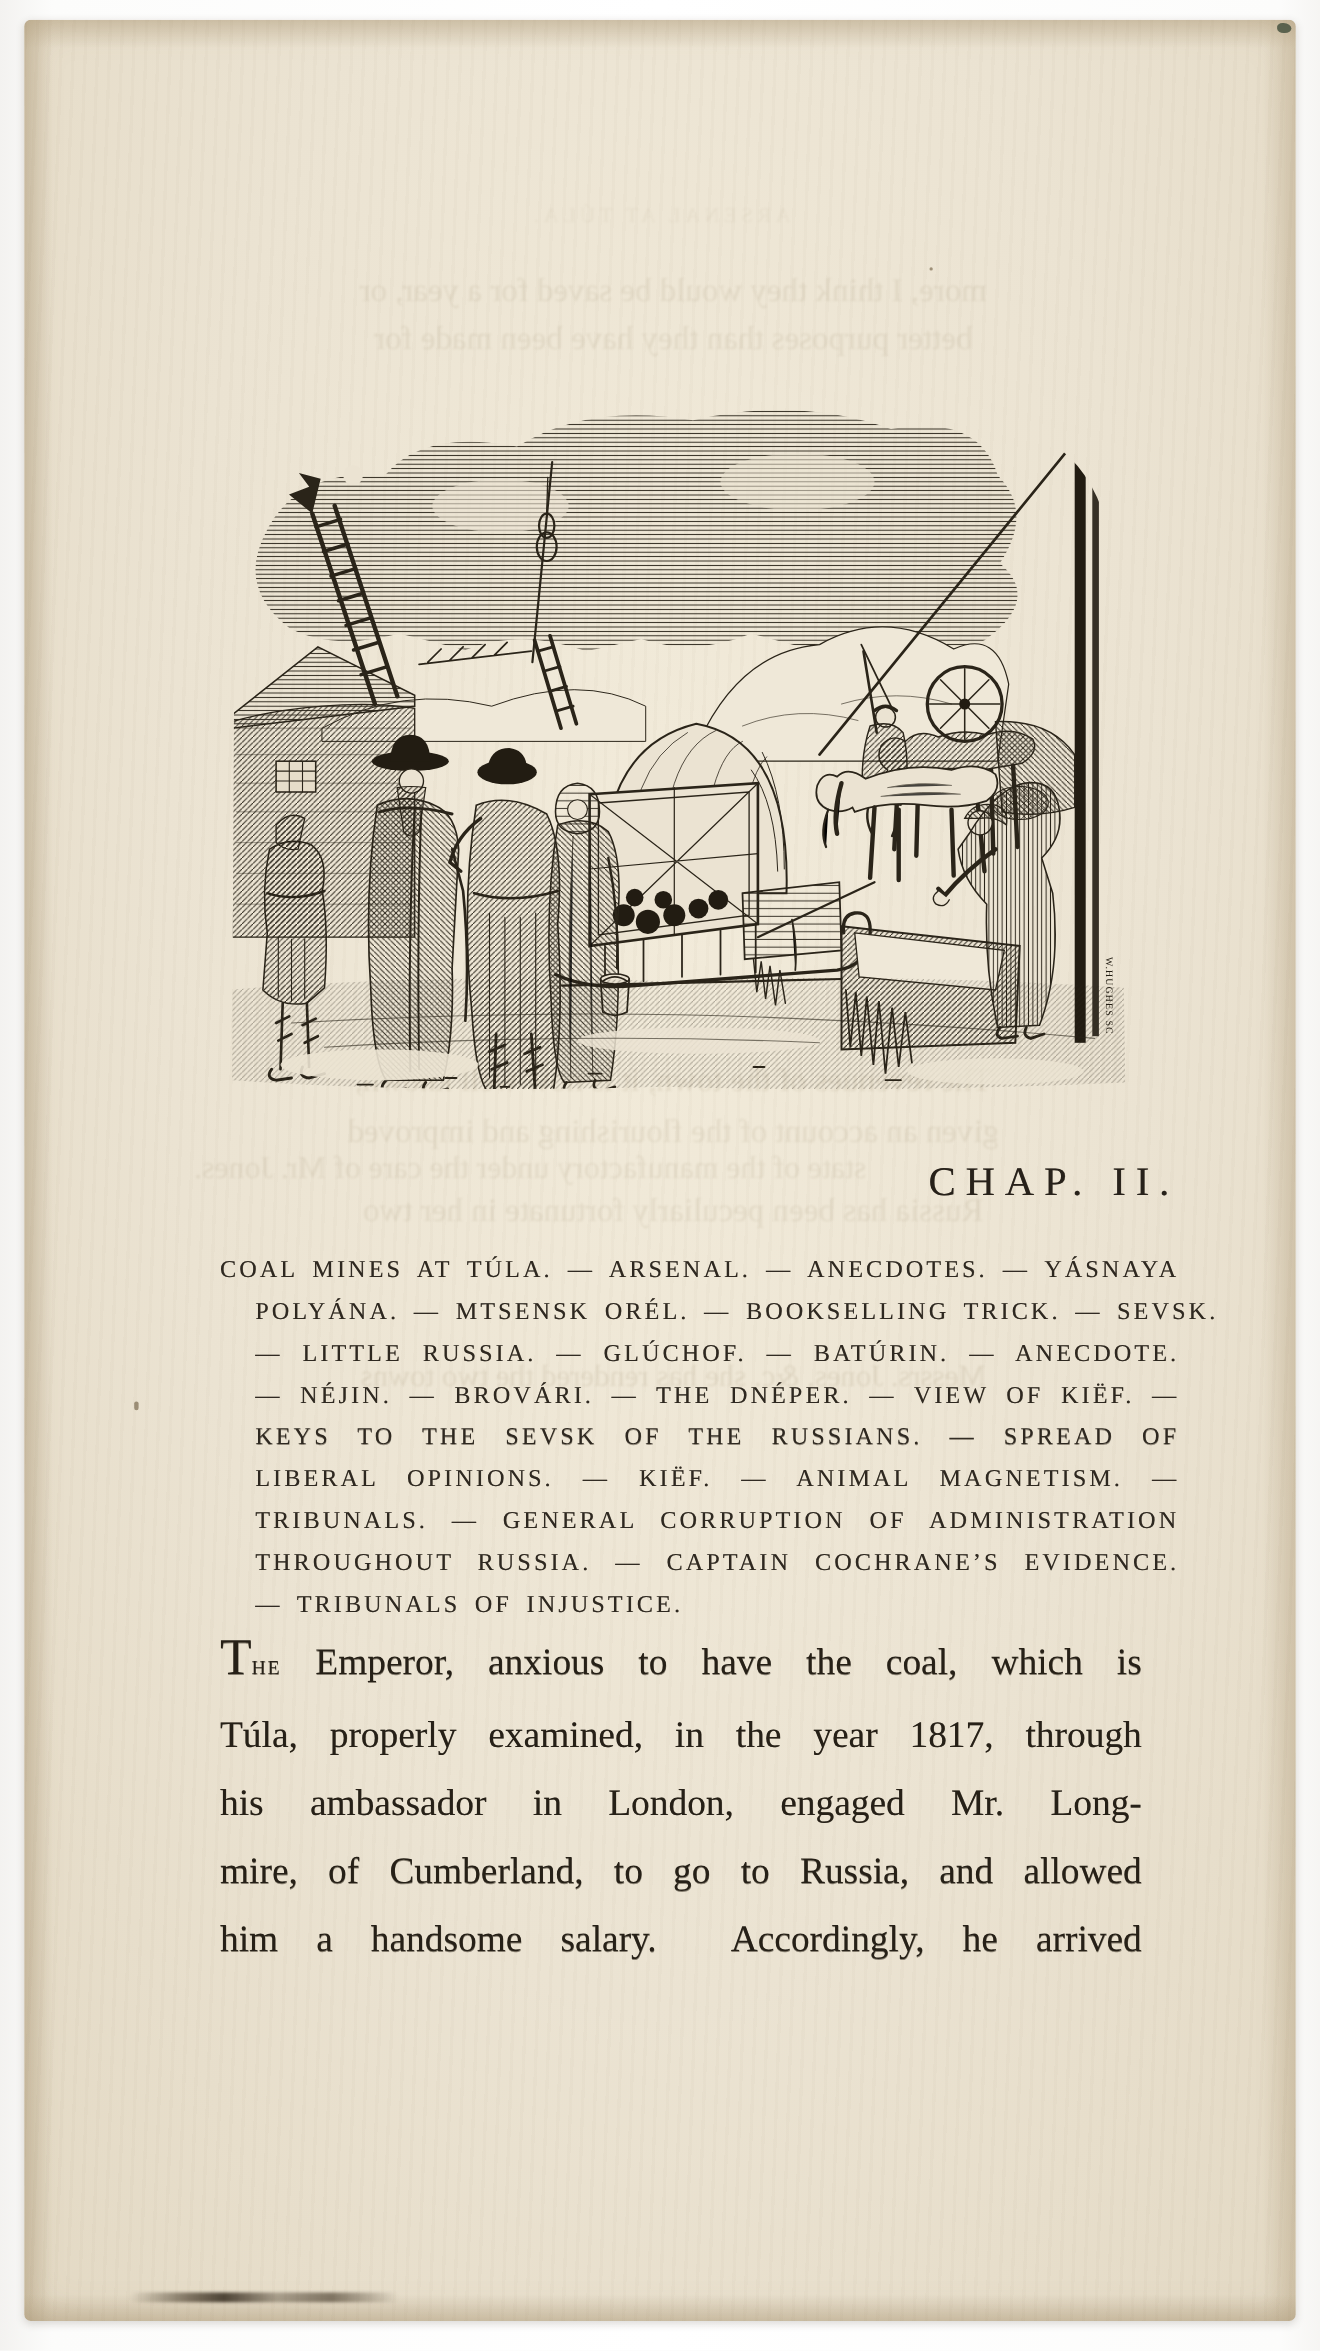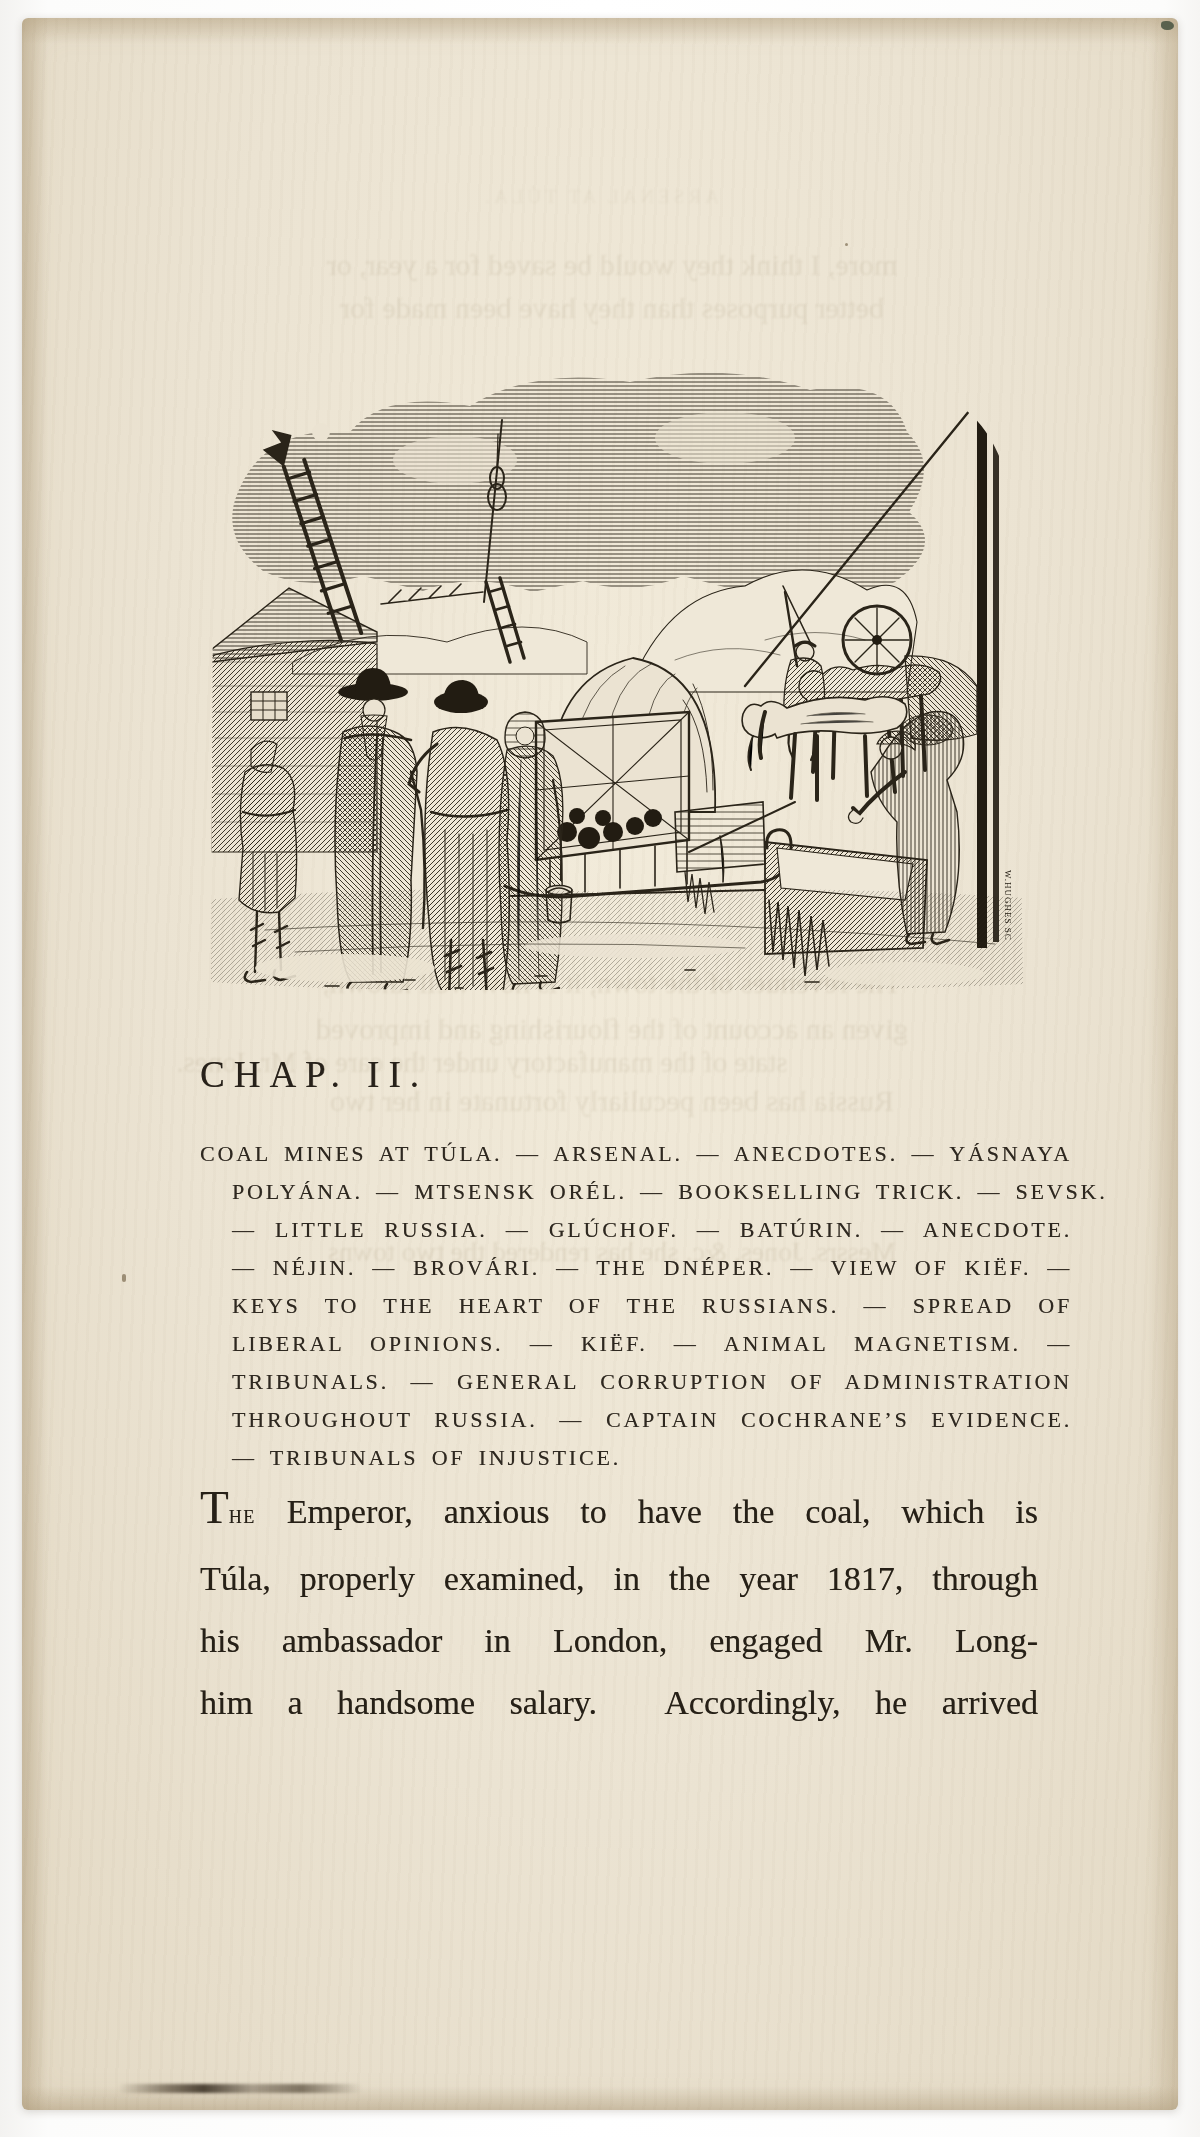--- a/index.html
+++ b/index.html
@@ -10,21 +10,21 @@
       linear-gradient(0deg,rgba(178,160,128,.48) 0,rgba(178,160,128,0) 24px),
       linear-gradient(90deg,rgba(180,162,130,.50) 0,rgba(180,162,130,0) 26px),
       linear-gradient(270deg,rgba(188,170,138,.42) 0,rgba(188,170,138,0) 30px),
       radial-gradient(ellipse at 50% 38%,#f2ebda 0%,#ebe3d2 55%,#e3d9c4 100%);
     box-shadow:0 2px 8px rgba(60,50,35,.18), inset 0 0 38px rgba(150,130,95,.18);}
   .streaks{position:absolute;inset:0;border-radius:6px;pointer-events:none;
     background:repeating-linear-gradient(92deg,rgba(120,100,70,.028) 0 3px,rgba(0,0,0,0) 3px 11px);}
   .ghost{position:absolute;transform:scaleX(-1);filter:blur(1.1px);color:#84724f;opacity:.12;white-space:nowrap;}
   .ghost.hdr{opacity:.07;letter-spacing:4px;font-size:19px;}
   .engraving{position:absolute;left:183px;top:322px;width:820px;height:650px;}
-  .chap{position:absolute;left:178px;top:1035px;width:872px;line-height:44px;font-size:37px;letter-spacing:9px;text-align:left;color:#27211a;text-shadow:.3px .4px .4px rgba(40,32,20,.5);}
+  .chap{position:absolute;left:178px;top:1035px;width:872px;line-height:44px;font-size:37px;letter-spacing:9px;text-align:right;color:#27211a;text-shadow:.3px .4px .4px rgba(40,32,20,.5);}
   .summary{position:absolute;left:178px;top:1117px;width:840px;padding-left:32px;color:#2e2820;font-weight:400;font-size:22px;letter-spacing:2.8px;word-spacing:5px;text-shadow:.2px .3px .3px rgba(40,32,20,.45);}
   .sline{line-height:38px;text-align:justify;text-align-last:justify;white-space:nowrap;}
   .sline.outdent{margin-left:-32px;}
   .sline.last{text-align:left;text-align-last:left;}
   .bodytext{position:absolute;left:178px;top:1463px;width:838px;color:#262017;font-size:34px;text-shadow:.2px .3px .4px rgba(38,30,18,.5);}
   .bline{line-height:62px;text-align:justify;text-align-last:justify;white-space:nowrap;}
   .lead{font-size:47px;line-height:1;}
   .lead-sc{font-size:18px;letter-spacing:1.5px;}
   .speck{position:absolute;background:rgba(92,74,46,.55);border-radius:50%;}
   .speck.s1{left:100px;top:1256px;width:4px;height:8px;border-radius:2px;}
@@ -243,31 +243,32 @@
       <text x="800" y="530" font-size="9" font-family="Liberation Serif, DejaVu Serif, serif" fill="#221c12" transform="rotate(90 800 530)" letter-spacing="1">W.HUGHES SC</text>
     </svg>
 
     <div class="chap">CHAP. II.</div>
 
     <div class="summary">
       <div class="sline outdent">COAL MINES AT TÚLA. — ARSENAL. — ANECDOTES. — YÁSNAYA</div>
       <div class="sline">POLYÁNA. — MTSENSK ORÉL. — BOOKSELLING TRICK. — SEVSK.</div>
       <div class="sline">— LITTLE RUSSIA. — GLÚCHOF. — BATÚRIN. — ANECDOTE.</div>
       <div class="sline">— NÉJIN. — BROVÁRI. — THE DNÉPER. — VIEW OF KIËF. —</div>
-      <div class="sline">KEYS TO THE HEART OF THE RUSSIANS. — SPREAD OF</div>
+      <div class="sline">KEYS TO THE SEVSK OF THE RUSSIANS. — SPREAD OF</div>
       <div class="sline">LIBERAL OPINIONS. — KIËF. — ANIMAL MAGNETISM. —</div>
       <div class="sline">TRIBUNALS. — GENERAL CORRUPTION OF ADMINISTRATION</div>
       <div class="sline">THROUGHOUT RUSSIA. — CAPTAIN COCHRANE’S EVIDENCE.</div>
       <div class="sline last">— TRIBUNALS OF INJUSTICE.</div>
     </div>
 
     <div class="bodytext">
       <div class="bline"><span class="lead">T</span><span class="lead-sc">HE</span><span> Emperor, anxious to have the coal, which is</span></div>
       <div class="bline">Túla, properly examined, in the year 1817, through</div>
       <div class="bline">his ambassador in London, engaged Mr. Long-</div>
+      <div class="bline">mire, of Cumberland, to go to Russia, and allowed</div>
       <div class="bline">him a handsome salary.&nbsp; Accordingly, he arrived</div>
     </div>
 
     <div class="speck s1"></div>
     <div class="speck s2"></div>
     <div class="speck s3"></div>
     <div class="corner-speck"></div>
     <div class="smudge"></div>
   </div>
 </div>

